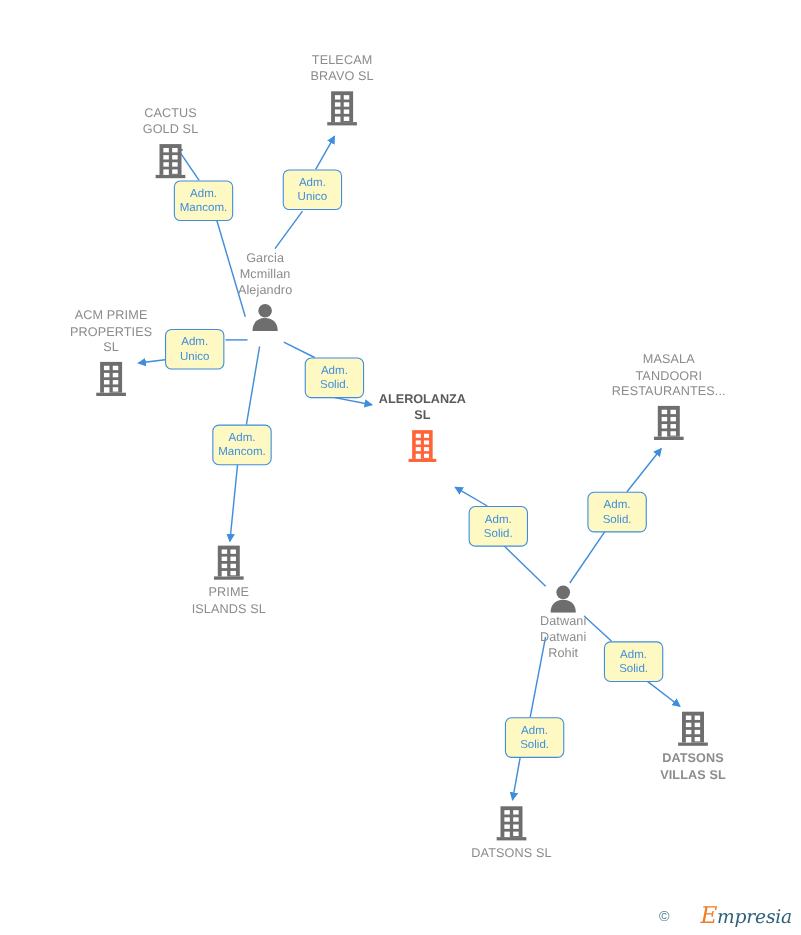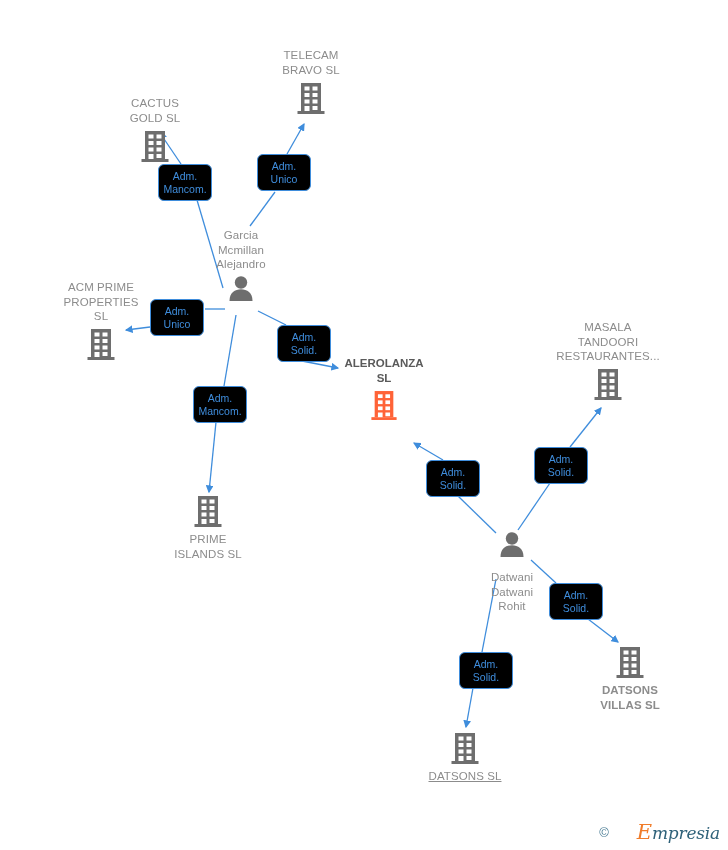--- a/index.html
+++ b/index.html
@@ -50,21 +50,21 @@
   .icon-wrap {
     display: block;
     line-height: 0;
   }
   .icon-wrap svg { display: inline-block; }
 
   
   .chip {
     position: absolute;
     box-sizing: border-box;
-    background: #000000;
+    background: #fef9c3;
     border: 1px solid #3f8ddc;
     border-radius: 6px;
     color: #3f8ddc;
     font-size: 10.5px;
     line-height: 13px;
     text-align: center;
     padding: 5px 3px 4px 3px;
     width: 54px;
     white-space: pre-line;
     box-shadow: 0 0 0 0 rgba(0,0,0,0);
@@ -315,21 +315,21 @@
             <rect x="16.5" y="4.5" width="5" height="4"></rect>
           <rect x="8.5" y="11" width="5" height="4"></rect>
             <rect x="16.5" y="11" width="5" height="4"></rect>
           <rect x="8.5" y="17.5" width="5" height="4"></rect>
             <rect x="16.5" y="17.5" width="5" height="4"></rect>
           <rect x="8.5" y="24" width="5" height="5"></rect>
             <rect x="16.5" y="24" width="5" height="4"></rect>
         </g>
       </svg>
     </span>
-    <div class="node-label" style="margin-top:4px;text-decoration:underline;">DATSONS SL</div>
+    <div class="node-label" style="margin-top:4px;">DATSONS SL</div>
   </div>
 
   <div class="node" style="left:241px; top:228px;">
     <div class="node-label person">Garcia
 Mcmillan
 Alejandro</div>
     <span class="icon-wrap" style="margin-top:3px;">
       <svg width="26" height="26" viewBox="0 0 26 26">
         <circle cx="13" cy="7.5" r="6.2" fill="#6e6e6e"></circle>
         <path d="M 1.5 26 C 1.5 17.5 7 14.2 13 14.2 C 19 14.2 24.5 17.5 24.5 26 Z" fill="#6e6e6e"></path>
@@ -337,21 +337,21 @@
     </span>
   </div>
 
   <div class="node" style="left:512px; top:531px;">
     <span class="icon-wrap">
       <svg width="26" height="26" viewBox="0 0 26 26">
         <circle cx="13" cy="7.5" r="6.2" fill="#6e6e6e"></circle>
         <path d="M 1.5 26 C 1.5 17.5 7 14.2 13 14.2 C 19 14.2 24.5 17.5 24.5 26 Z" fill="#6e6e6e"></path>
       </svg>
     </span>
-    <div class="node-label person" style="margin-top:13px;">Datwani
+    <div class="node-label person" style="margin-top:1px;">Datwani
 Datwani
 Rohit</div>
   </div>
 
   <div class="chip" style="left:158px; top:164px;">Adm.
 Mancom.</div>
   <div class="chip" style="left:257px; top:154px;">Adm.
 Unico</div>
   <div class="chip" style="left:150px; top:299px;">Adm.
 Unico</div>

